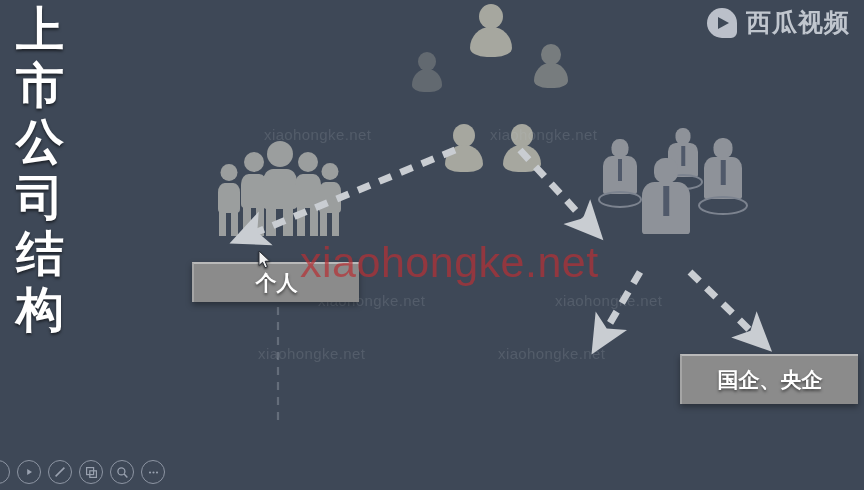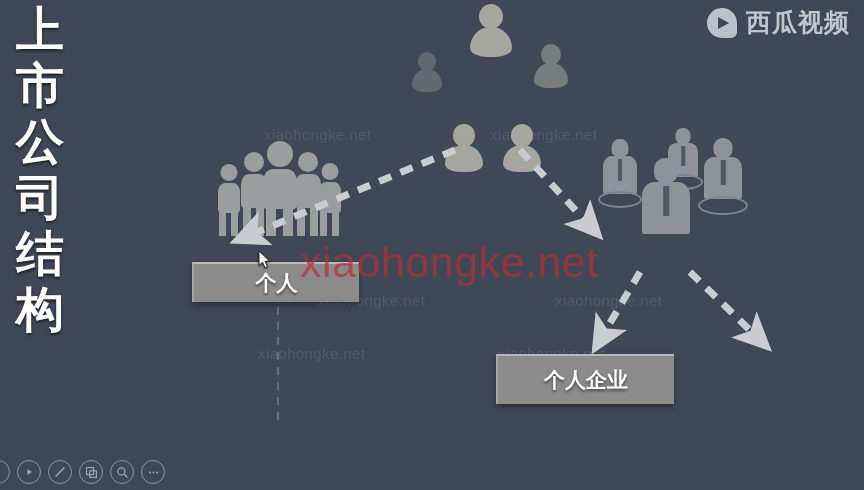--- a/index.html
+++ b/index.html
@@ -346,24 +346,24 @@
   <div class="wmk-grey" style="left:258px;top:345px;">xiaohongke.net</div>
   <div class="wmk-grey" style="left:555px;top:292px;">xiaohongke.net</div>
   <div class="wmk-grey" style="left:498px;top:345px;">xiaohongke.net</div>
 
 
   <div class="dbox" style="left:192px;top:230px;width:167px;height:40px;font-size:21px;margin-top:32px;">
     <span>个人</span>
   </div>
 
 
-  <div class="dbox" style="left:496px;top:354px;width:178px;height:50px;font-size:21px;">
-    <span>个人企业</span>
-  </div>
-
+
+  <div class="dbox" style="left:680px;top:354px;width:178px;height:50px;font-size:21px;">
+    <span>国企、央企</span>
+  </div>
 
   <div id="wmk-url">xiaohongke.net</div>
 
   <svg id="cursor" viewBox="0 0 13 19">
     <path d="M1,1 L1,15.5 L4.6,12.3 L7,17.8 L9.4,16.7 L7.1,11.3 L11.6,11 Z" fill="#f2f2f2" stroke="#2b2f36" stroke-width="1"></path>
   </svg>
 
   <div id="toolbar">
     <div class="tbtn">
       <svg width="10" height="10" viewBox="0 0 10 10" aria-hidden="true">

